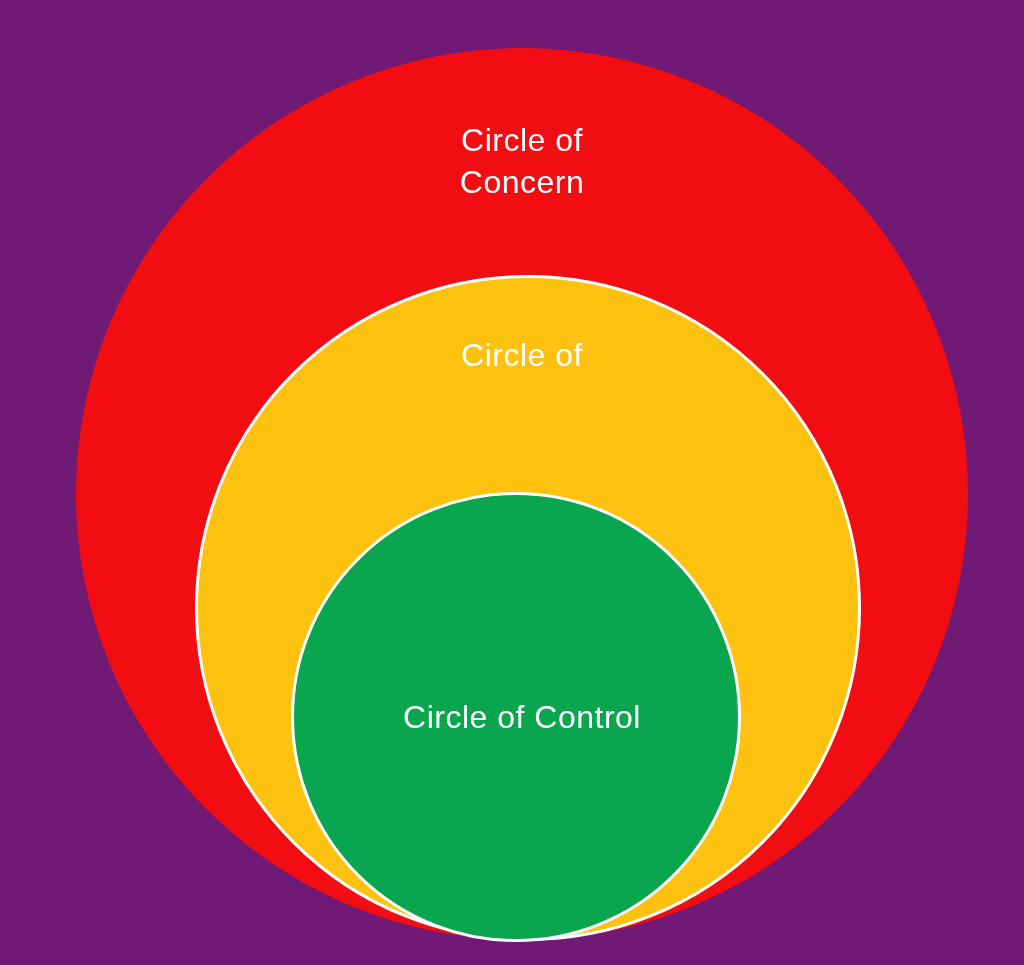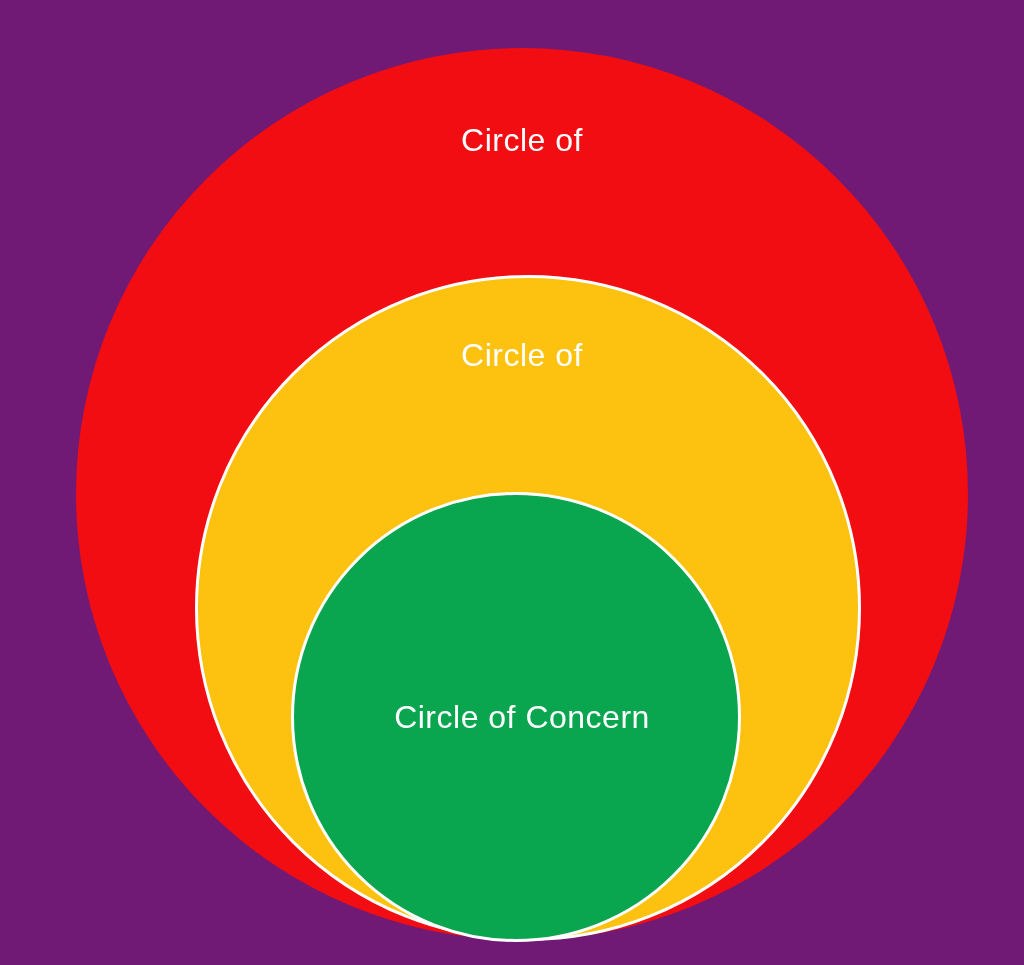--- a/index.html
+++ b/index.html
@@ -70,23 +70,24 @@
 <div class="canvas">
 
   <div class="circle circle-concern" style="background-color: rgb(242, 13, 18); border-color: rgb(255, 255, 255);"></div>
 
   <div class="circle circle-influence" style="background-color: rgb(253, 193, 16); border-color: rgb(255, 255, 255);"></div>
 
   <div class="circle circle-control" style="background-color: rgb(10, 166, 79); border-color: rgb(255, 255, 255);"></div>
 
   <div class="circle-label label-concern" style="color: rgb(255, 255, 255);">
     <span class="label-line">Circle of</span>
+    <span class="label-line">Concern</span>
   </div>
 
   <div class="circle-label label-influence" style="color: rgb(255, 255, 255);">
     <span class="label-line">Circle of</span>
   </div>
 
   <div class="circle-label label-control" style="color: rgb(255, 255, 255);">
-    <span class="label-line">Circle of Concern</span>
+    <span class="label-line">Circle of Control</span>
   </div>
 
 </div>
 
 </body></html>

